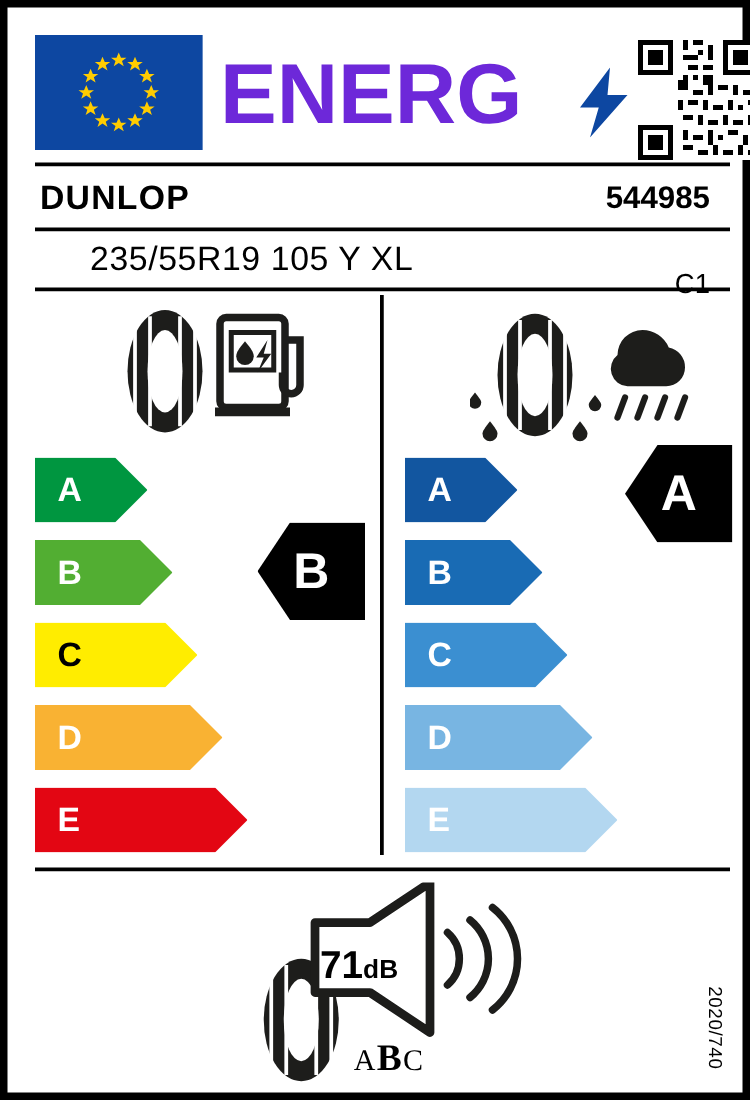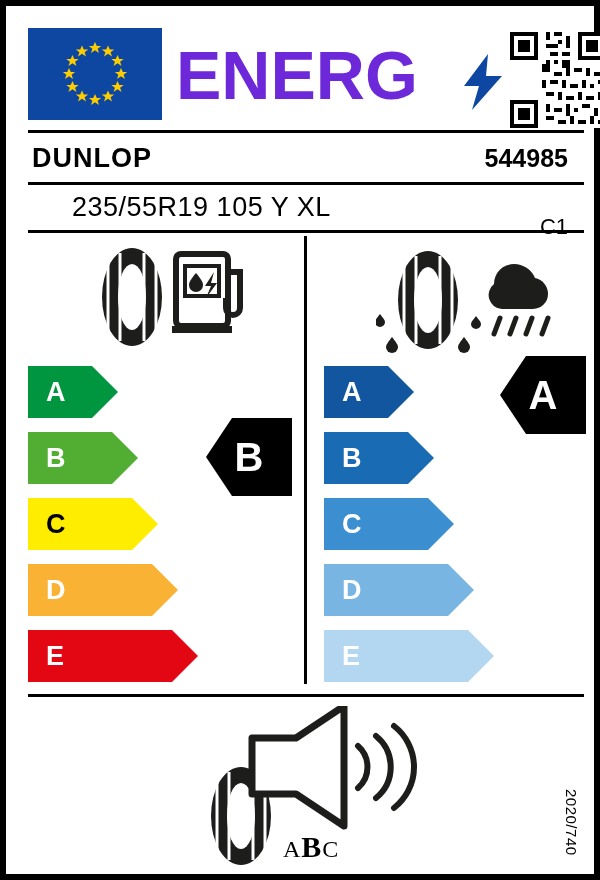--- a/index.html
+++ b/index.html
@@ -500,20 +500,23 @@
       <path d="M56 32 L100 32 L148 0 L148 120 L100 88 L56 88 Z" fill="#ffffff" stroke="#1d1d1b" stroke-width="7" stroke-linejoin="round"></path>
 
       <g fill="none" stroke="#1d1d1b" stroke-width="6" stroke-linecap="round">
         <path d="M162 40 a28 28 0 0 1 0 42"></path>
         <path d="M180 30 a40 40 0 0 1 0 62"></path>
         <path d="M198 20 a52 52 0 0 1 0 82"></path>
       </g>
     </svg>
   </div>
 
+  <div class="noise-db">
+    <span>71</span><span class="unit">dB</span>
+  </div>
 
   <div class="noise-class">
     <span>A</span><span class="sel">B</span><span>C</span>
   </div>
 
   <div class="regulation">2020/740</div>
 
 </div>
 
 </body></html>

